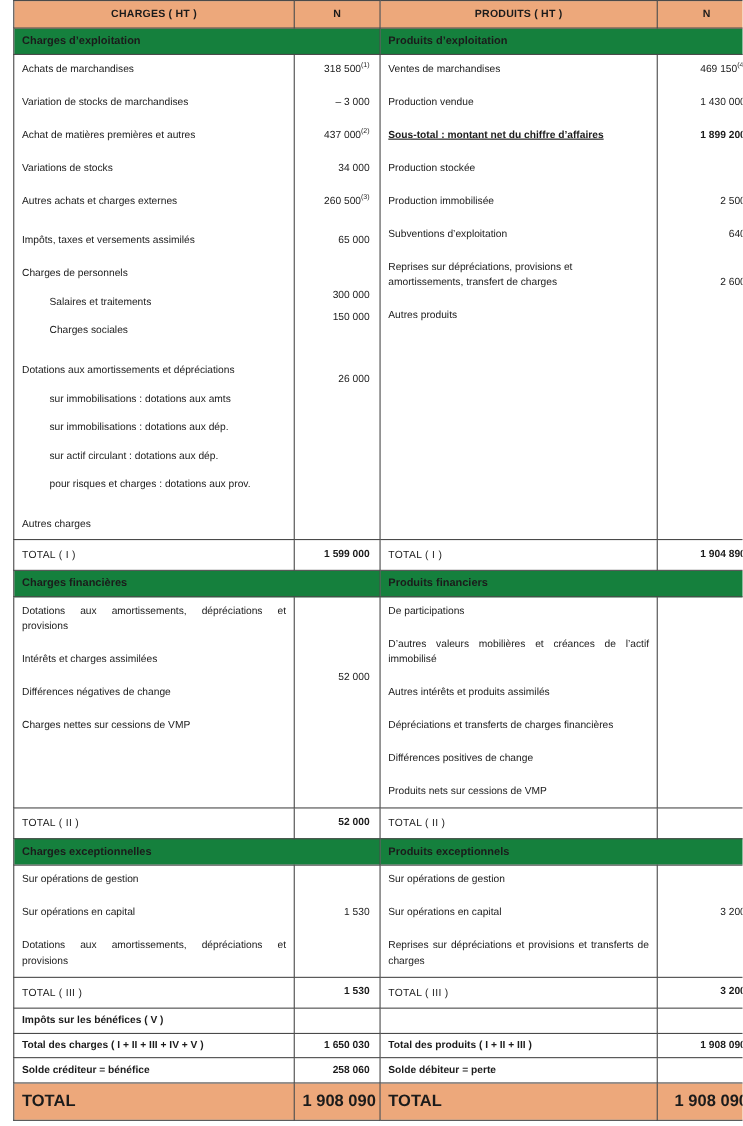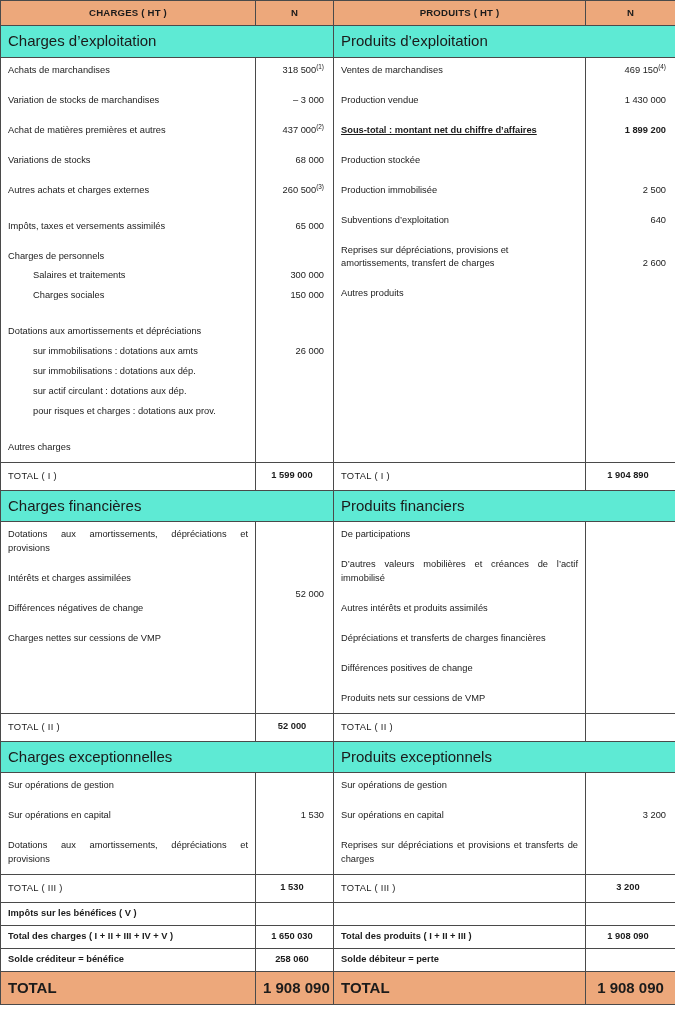--- a/index.html
+++ b/index.html
@@ -13,20 +13,21 @@
     font-family: "Liberation Sans", sans-serif;
     color: #1b1b1b;
     -webkit-font-smoothing: antialiased;
   }
 
   .sheet {
     width: 575px;
     height: 1024px;
     box-sizing: border-box;
     position: relative;
+    padding-left: 12px;
   }
 
   table.cr {
     width: 675px;
     border-collapse: collapse;
     table-layout: fixed;
     font-size: 9.3px;
     line-height: 1.5;
   }
 
@@ -48,59 +49,59 @@
     text-align: center;
     font-weight: bold;
     font-size: 9.6px;
     letter-spacing: .2px;
     padding: 5px 4px 5px 4px;
     vertical-align: middle;
   }
 
   
   tr.band td {
-    background: #5eead4;
-    font-weight: normal;
-    font-size: 15px;
+    background: #15803d;
+    font-weight: bold;
+    font-size: 10px;
     padding: 4px 7px 4px 7px;
     vertical-align: middle;
   }
 
   
   tr.grand td {
     background: #EDA87B;
     font-weight: bold;
     font-size: 15px;
     padding: 5px 7px 5px 7px;
     vertical-align: middle;
   }
 
   
   td.lab {
     padding: 6px 7px 6px 7px;
   }
   td.val {
     padding: 6px 9px 6px 4px;
-    text-align: center;
+    text-align: right;
     white-space: nowrap;
   }
 
   
   td.block { padding: 6px 7px 7px 7px; }
   td.blockv { padding: 6px 9px 7px 4px; text-align: right; white-space: nowrap; }
 
   .li {
     display: block;
     min-height: 13px;
   }
   .li.gap   { margin-bottom: 16px; }
   .li.gap-s { margin-bottom: 6px; }
   .li.gap-l { margin-bottom: 22px; }
   .li.just  { text-align: justify; text-align-last: left; }
-  .li.sub   { padding-left: 25px; }
+  .li.sub   { padding-left: 25px; margin-top: 12px; }
   .li.bold  { font-weight: bold; text-align: left; text-decoration: underline; }
 
   sup { font-size: 6.4px; vertical-align: super; line-height: 0; }
 
   .totline {
     text-align: right;
     font-weight: normal;
     font-size: 9.4px;
     letter-spacing: .3px;
     margin-top: 36px;
@@ -157,21 +158,21 @@
         <span class="li sub gap-s">sur immobilisations : dotations aux dép.</span>
         <span class="li sub gap-s">sur actif circulant : dotations aux dép.</span>
         <span class="li sub gap-l">pour risques et charges : dotations aux prov.</span>
         <span class="li">Autres charges</span>
       </td>
 
       <td class="blockv">
         <span class="li gap"><span>318 500</span><sup>(1)</sup></span>
         <span class="li gap">– 3 000</span>
         <span class="li gap"><span>437 000</span><sup>(2)</sup></span>
-        <span class="li gap">68 000</span>
+        <span class="li gap">34 000</span>
         <span class="li gap-l"><span>260 500</span><sup>(3)</sup></span>
         <span class="li gap">65 000</span>
         <span class="li gap-s">&nbsp;</span>
         <span class="li gap-s">300 000</span>
         <span class="li gap-l">150 000</span>
         <span class="li gap-s">&nbsp;</span>
         <span class="li gap-s">26 000</span>
       </td>
 
       <td class="block">

